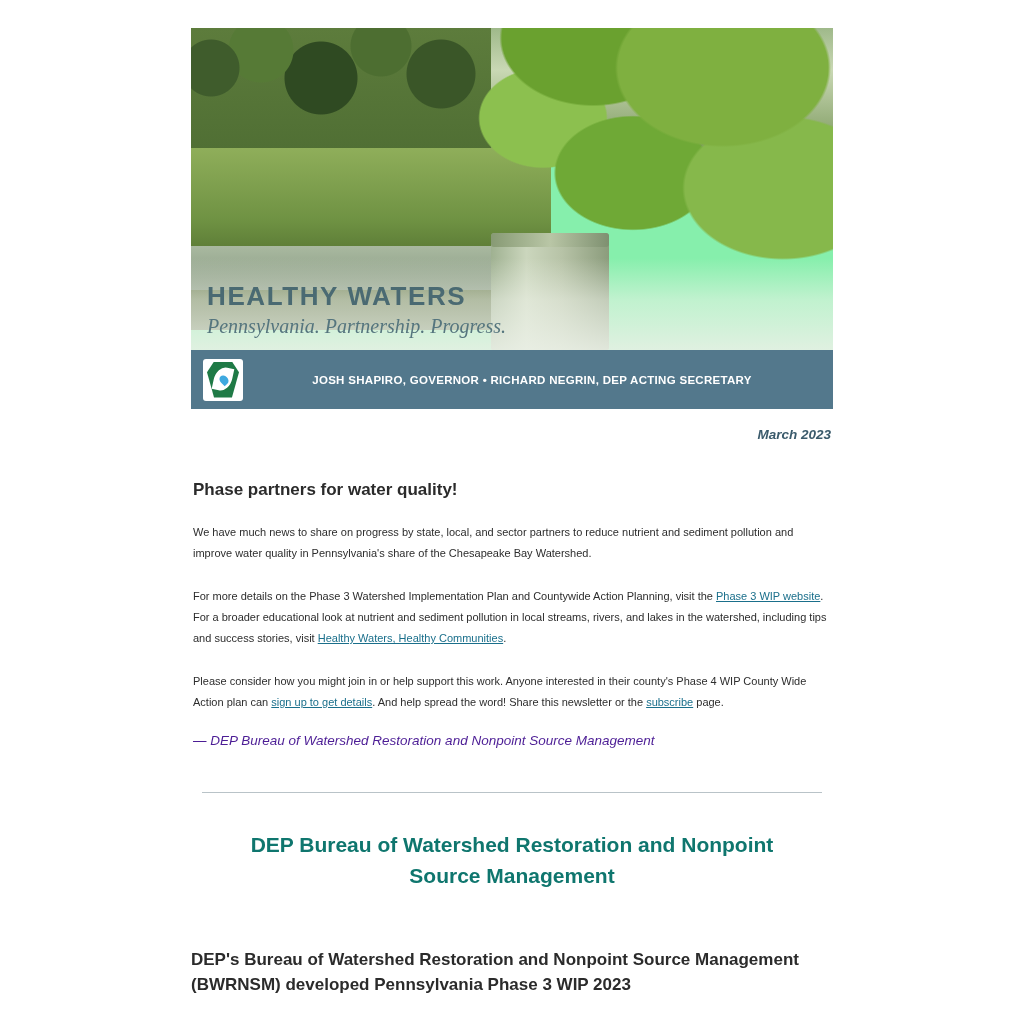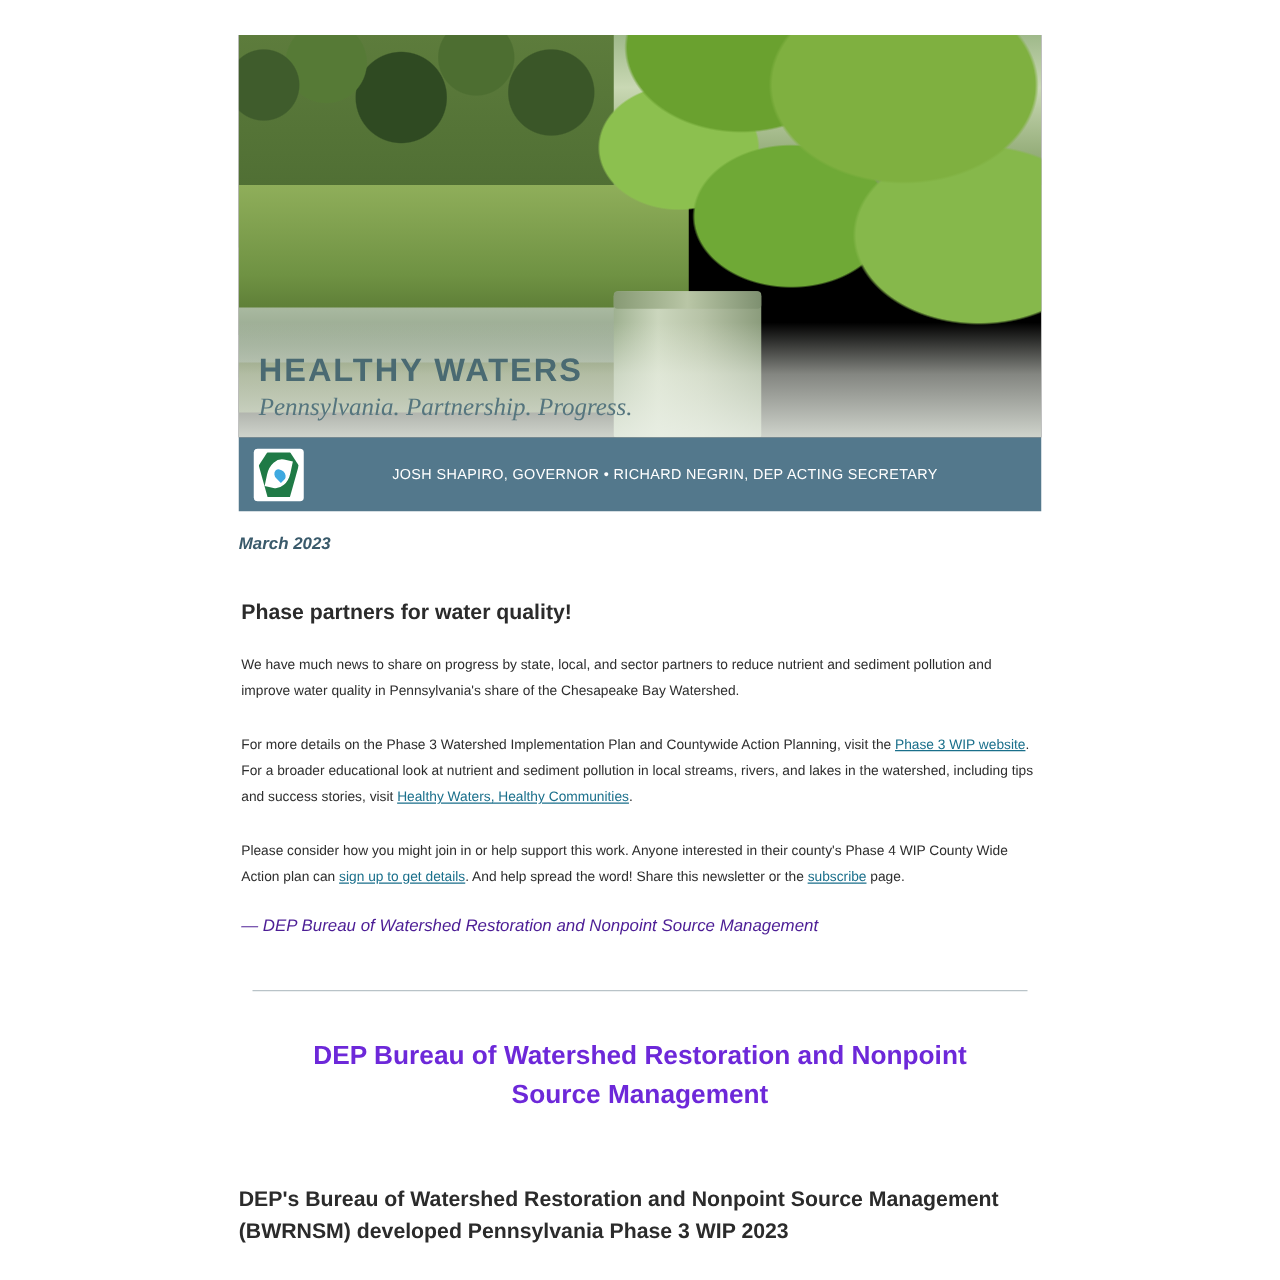--- a/index.html
+++ b/index.html
@@ -24,21 +24,21 @@
     margin: 28px auto 0 auto;
     position: relative;
   }
 
   
   .hero {
     position: relative;
     width: 642px;
     height: 322px;
     overflow: hidden;
-    background: #000000;
+    background: #86efac;
   }
   .hero-sky {
     position: absolute;
     left: 0; top: 0; right: 0;
     height: 120px;
     background: linear-gradient(180deg, #9fb98a 0%, #c9d8b4 35%, #7d9a5f 100%);
   }
   .hero-trees {
     position: absolute;
     left: 0; top: 0;
@@ -162,28 +162,28 @@
     width: 8px; height: 10px;
     background: #3ea9e0;
     border-radius: 50% 50% 50% 0;
     transform: rotate(-45deg);
   }
   .officials-text {
     flex: 1 1 auto;
     text-align: center;
     color: #ffffff;
     font-size: 11.5px;
-    font-weight: normal;
+    font-weight: bold;
     letter-spacing: 0.3px;
     padding-right: 12px;
   }
 
   
   .date-line {
-    text-align: left;
+    text-align: right;
     font-size: 13.5px;
     font-weight: bold;
     font-style: italic;
     color: #3a5a6b;
     margin-top: 18px;
     padding-right: 2px;
   }
 
   
   .body-col {
@@ -212,21 +212,21 @@
   }
   .rule {
     width: 620px;
     height: 0;
     border-top: 1px solid #b9c3c8;
     margin: 44px auto 0 auto;
   }
   h3.section-title {
     font-size: 21px;
     font-weight: bold;
-    color: #6d28d9;
+    color: #0f766e;
     text-align: center;
     line-height: 31px;
     margin: 36px 22px 0 22px;
   }
   h4.sub-head {
     font-size: 17px;
     font-weight: bold;
     color: #2b2b2b;
     line-height: 25px;
     margin: 56px 0 0 0;

